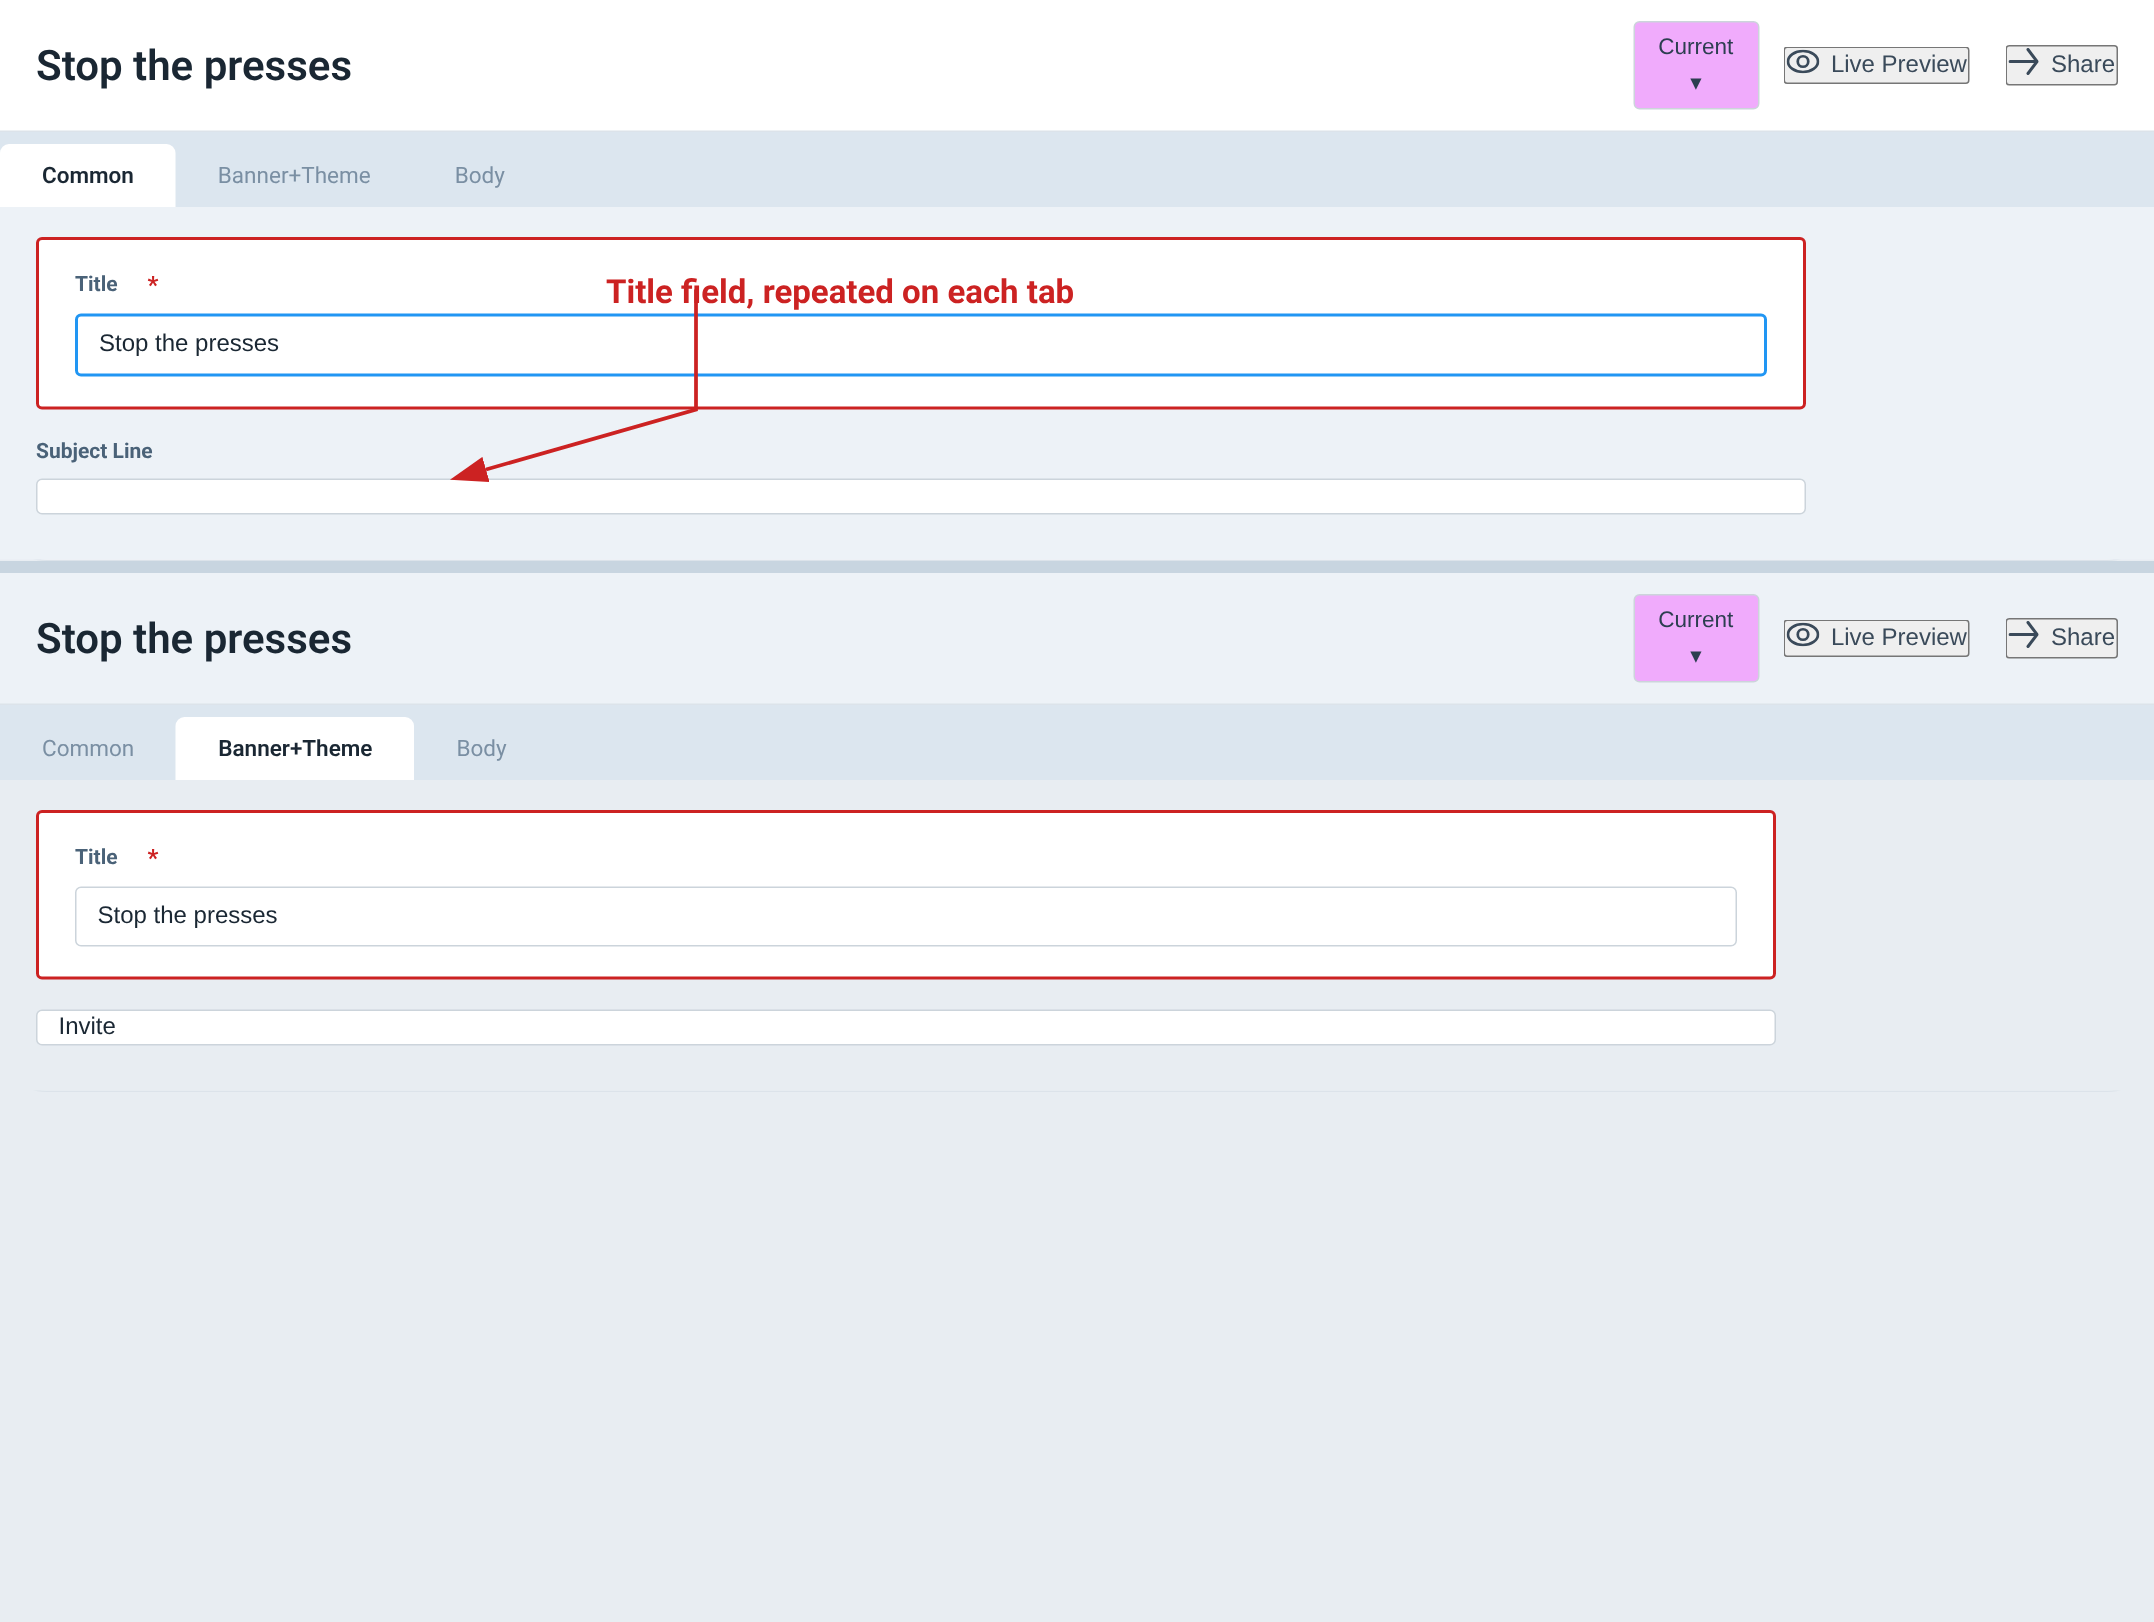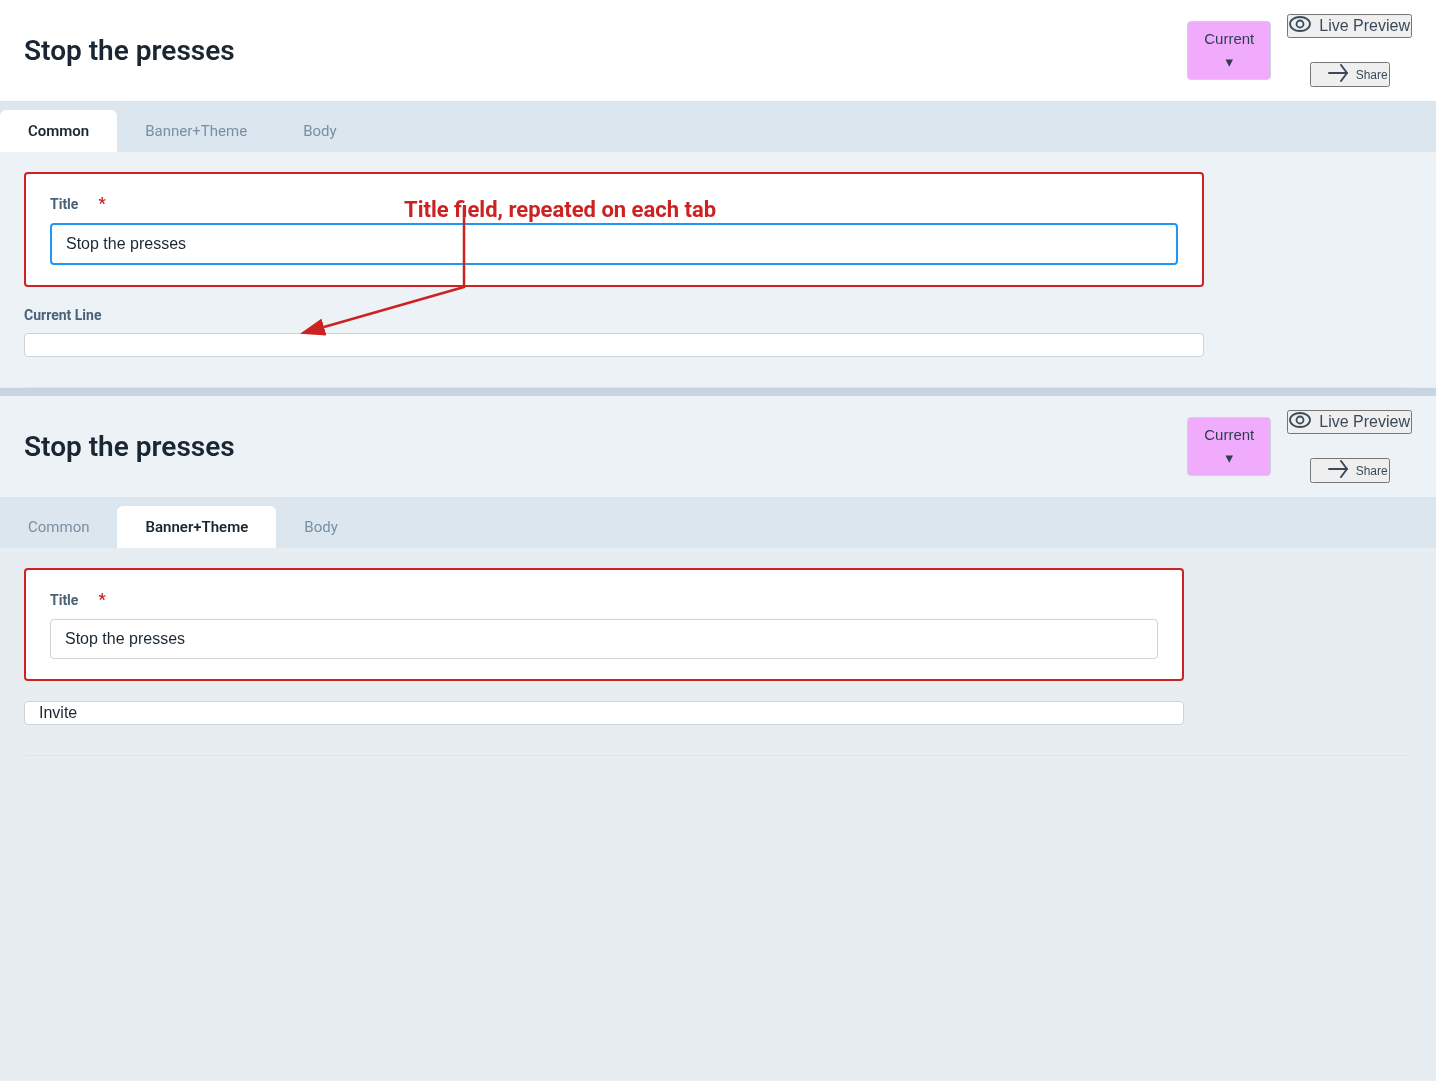--- a/index.html
+++ b/index.html
@@ -45,42 +45,40 @@
       background: #f0abfc;
       cursor: pointer;
       flex-direction: column;
     }
 
     .header-actions {
       display: flex;
       align-items: center;
       gap: 24px;
       margin-left: auto;
-      flex-direction: column;
     }
 
     .live-preview-btn {
       display: flex;
       align-items: center;
       gap: 8px;
       font-size: 16px;
       color: #3a4a5a;
       cursor: pointer;
       font-weight: 500;
     }
 
     .share-btn {
       display: flex;
       align-items: center;
       gap: 8px;
-      font-size: 12px;
+      font-size: 16px;
       color: #3a4a5a;
       cursor: pointer;
       font-weight: 500;
-      padding-left: 16px;
     }
 
     
     .tabs-bar {
       display: flex;
       background: #dce6ef;
       padding-top: 8px;
       padding-left: 0;
     }
 
@@ -252,21 +250,21 @@
 
     <div class="form-card">
       <div class="field-label">
         <span>Title</span>
         <span class="required">*</span>
       </div>
       <input class="field-input" type="text" value="Stop the presses" style="">
     </div>
 
     <div style="position: relative; max-width: 1180px;">
-      <div class="subject-label">Current Line</div>
+      <div class="subject-label">Subject Line</div>
       <input class="field-input-plain" type="text" placeholder="" style="">
 
       
       <div style="position: absolute; top: -120px; left: 240px; pointer-events: none;">
         <svg width="320" height="200" viewBox="0 0 320 200">
 
           <defs>
             <marker id="arrowhead1" markerWidth="10" markerHeight="7" refX="0" refY="3.5" orient="auto">
               <polygon points="0 0, 10 3.5, 0 7" fill="#cc2222"></polygon>
             </marker>

